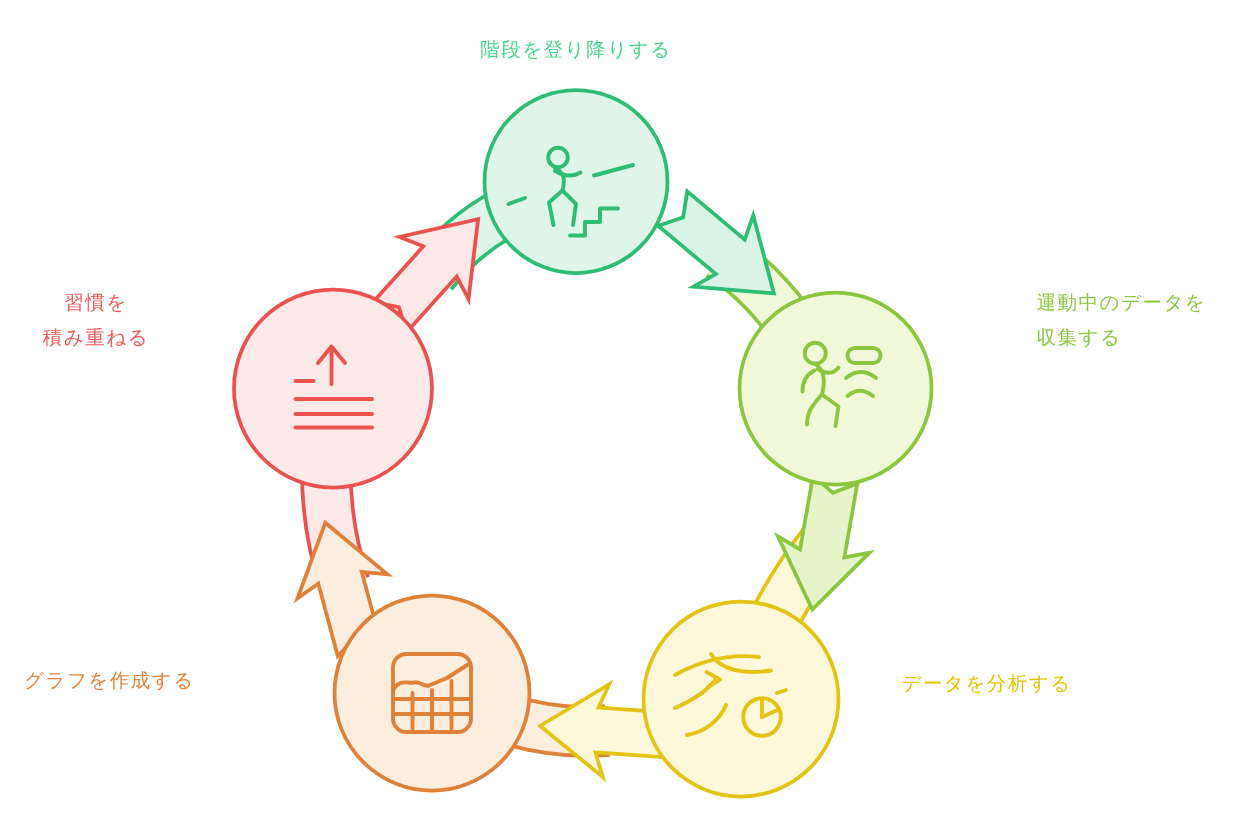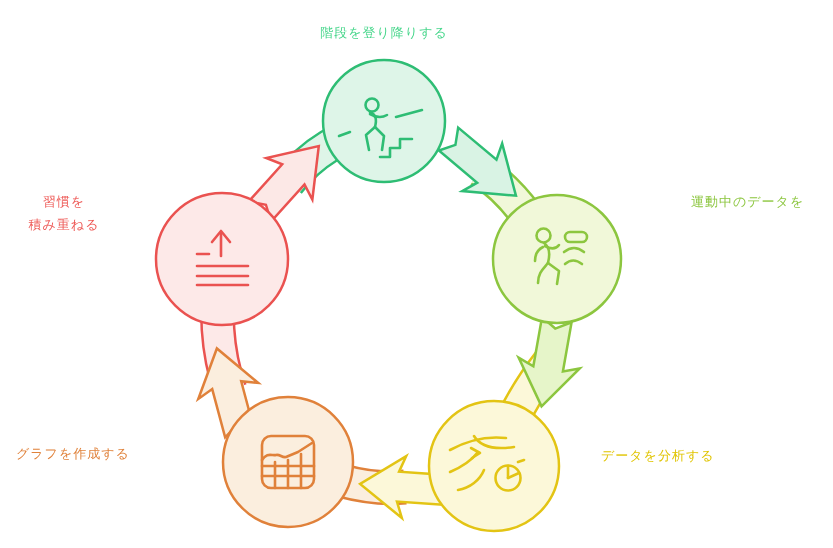--- a/index.html
+++ b/index.html
@@ -112,20 +112,21 @@
       <path d="M -25,7 H 26"></path>
       <path d="M -25,17 H 26"></path>
       <path d="M -25,26 H 26"></path>
     </g>
   </svg>
 
   <div class="label lab-green ta-c" style="left:283px;top:21px;width:202px;">階段を登り降りする</div>
 
   <div class="label lab-yellowgreen" style="left:691px;top:190px;">
     <div>運動中のデータを</div>
+    <div>収集する</div>
   </div>
 
   <div class="label lab-yellow" style="left:601px;top:444px;">データを分析する</div>
 
   <div class="label lab-orange" style="left:16px;top:442px;">グラフを作成する</div>
 
   <div class="label lab-red ta-c" style="left:6px;top:190px;width:116px;">
     <div>習慣を</div>
     <div>積み重ねる</div>
   </div>

